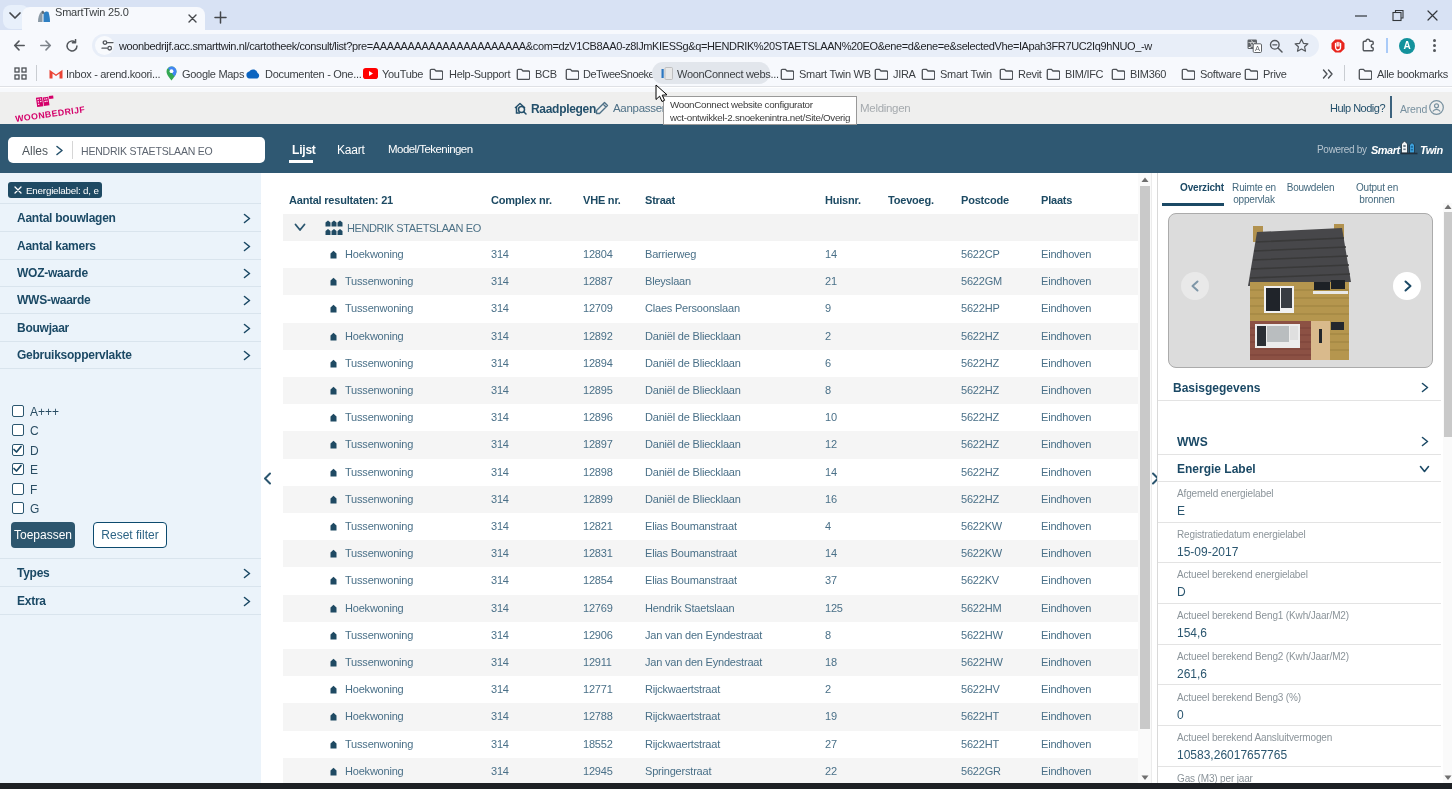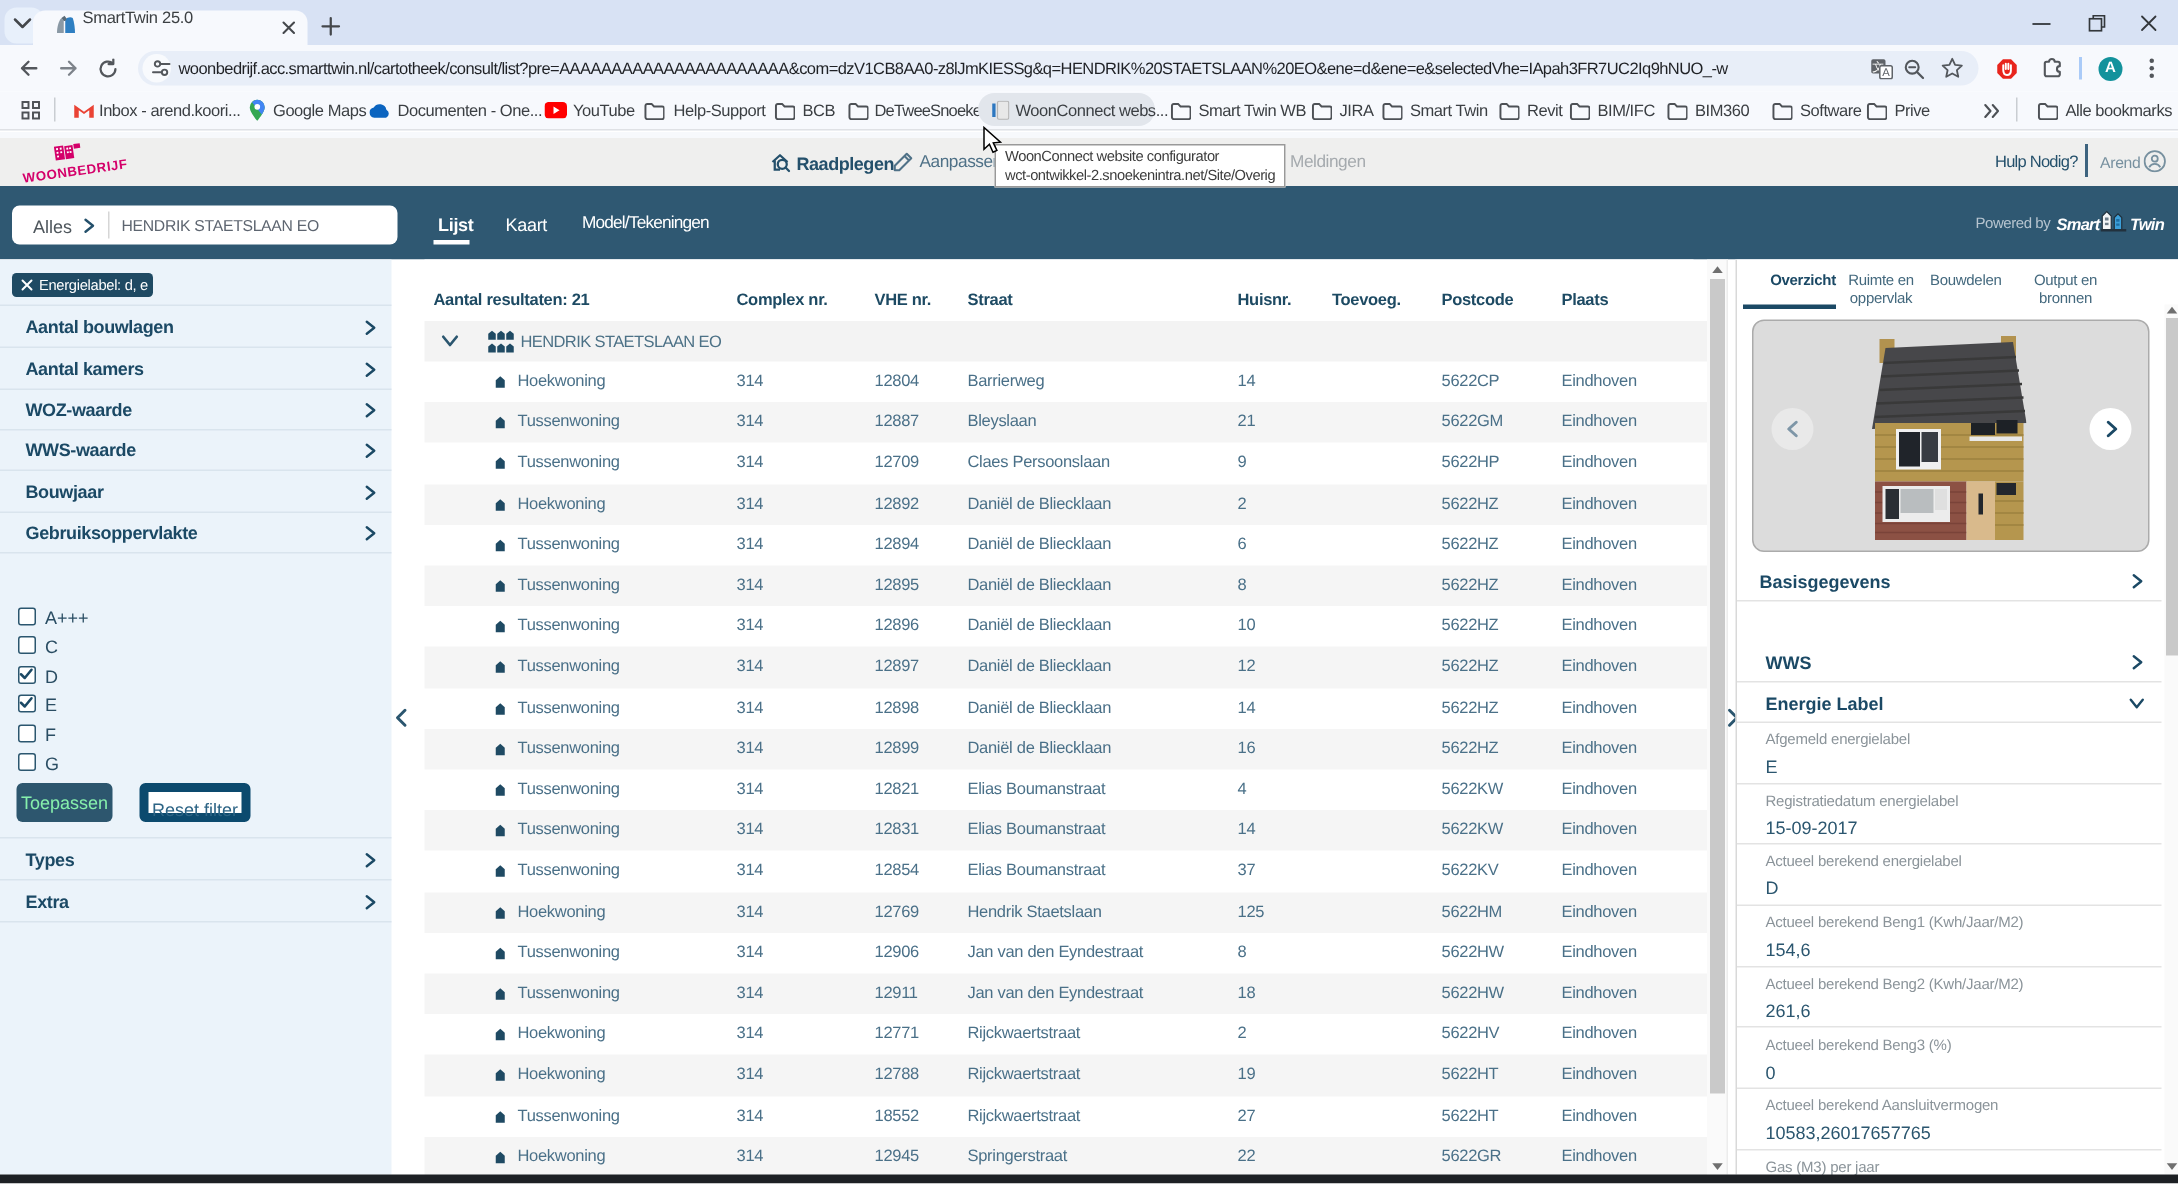--- a/index.html
+++ b/index.html
@@ -364,22 +364,22 @@
         <span class="lbl">E</span>
       </div>
     <div class="cb" style="top:310px">
         <span class="box"></span>
         <span class="lbl">F</span>
       </div>
     <div class="cb" style="top:329px">
         <span class="box"></span>
         <span class="lbl">G</span>
       </div>
-    <div class="abs" style="left:11px;top:349px;width:64px;height:26px;border-radius:4px;background:#2d566e;color:#86efac;font-size:12px;text-align:center;line-height:26px">Toepassen</div>
-    <div class="abs" style="left:93px;top:349px;width:74px;height:26px;border-radius:4px;background:#fff;border:6px solid #0c4a6e;color:#2d6485;font-size:12px;text-align:center;line-height:24px">Reset filter</div>
+    <div class="abs" style="left:11px;top:349px;width:64px;height:26px;border-radius:4px;background:#2d566e;color:#ffffff;font-size:12px;text-align:center;line-height:26px">Toepassen</div>
+    <div class="abs" style="left:93px;top:349px;width:74px;height:26px;border-radius:4px;background:#fff;border:1px solid #0c4a6e;color:#2d6485;font-size:12px;text-align:center;line-height:24px">Reset filter</div>
     <div class="abs" style="left:0;top:385px;width:261px;height:1px;background:#d9e4ed"></div>
     <div class="srow" style="top:386px">
         <b>Types</b>
         <svg class="abs" style="left:243px;top:9px" width="8" height="11" viewBox="0 0 8 11">
           <path class="chev" d="M1.5 1.5 L6.5 5.5 L1.5 9.5"></path>
         </svg>
       </div>
     <div class="srow" style="top:414px">
         <b>Extra</b>
         <svg class="abs" style="left:243px;top:9px" width="8" height="11" viewBox="0 0 8 11">

